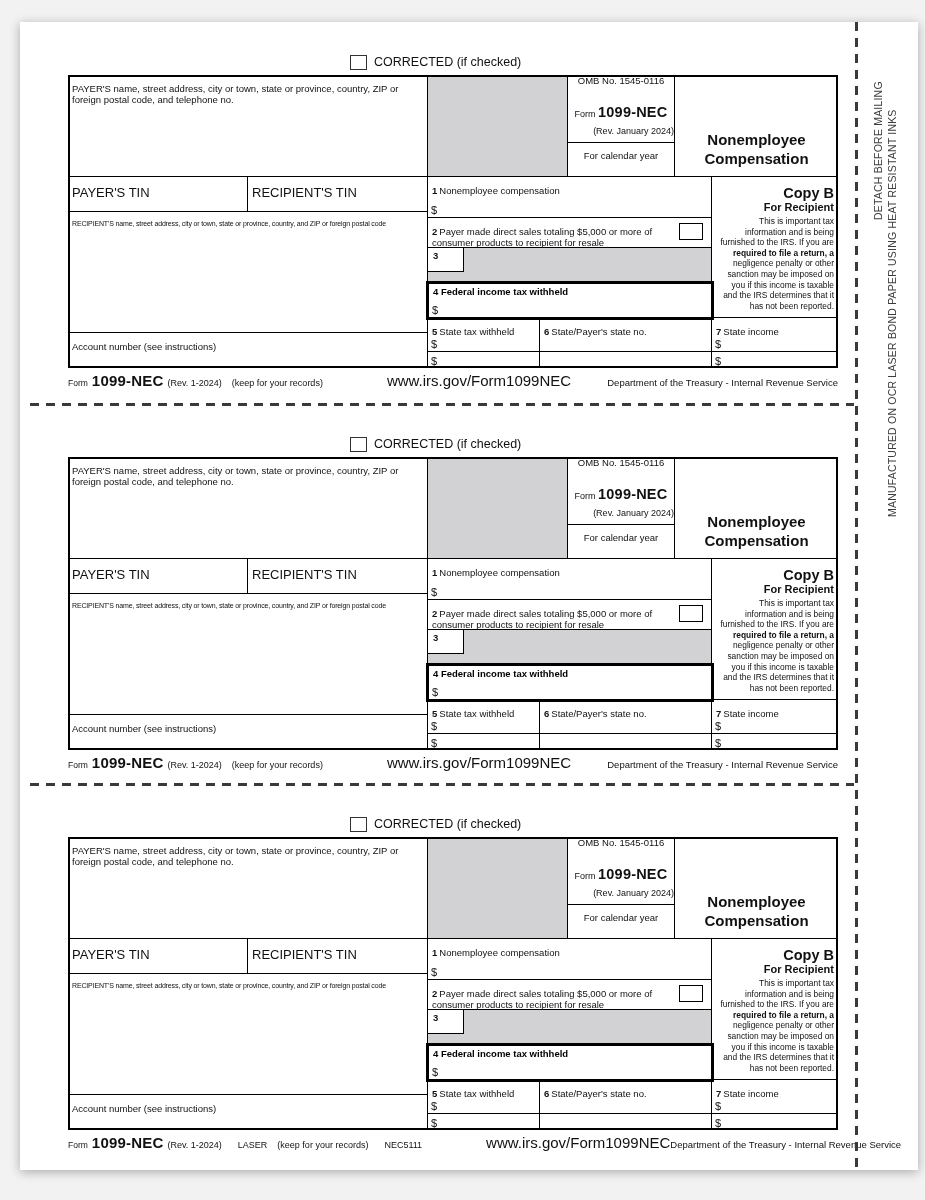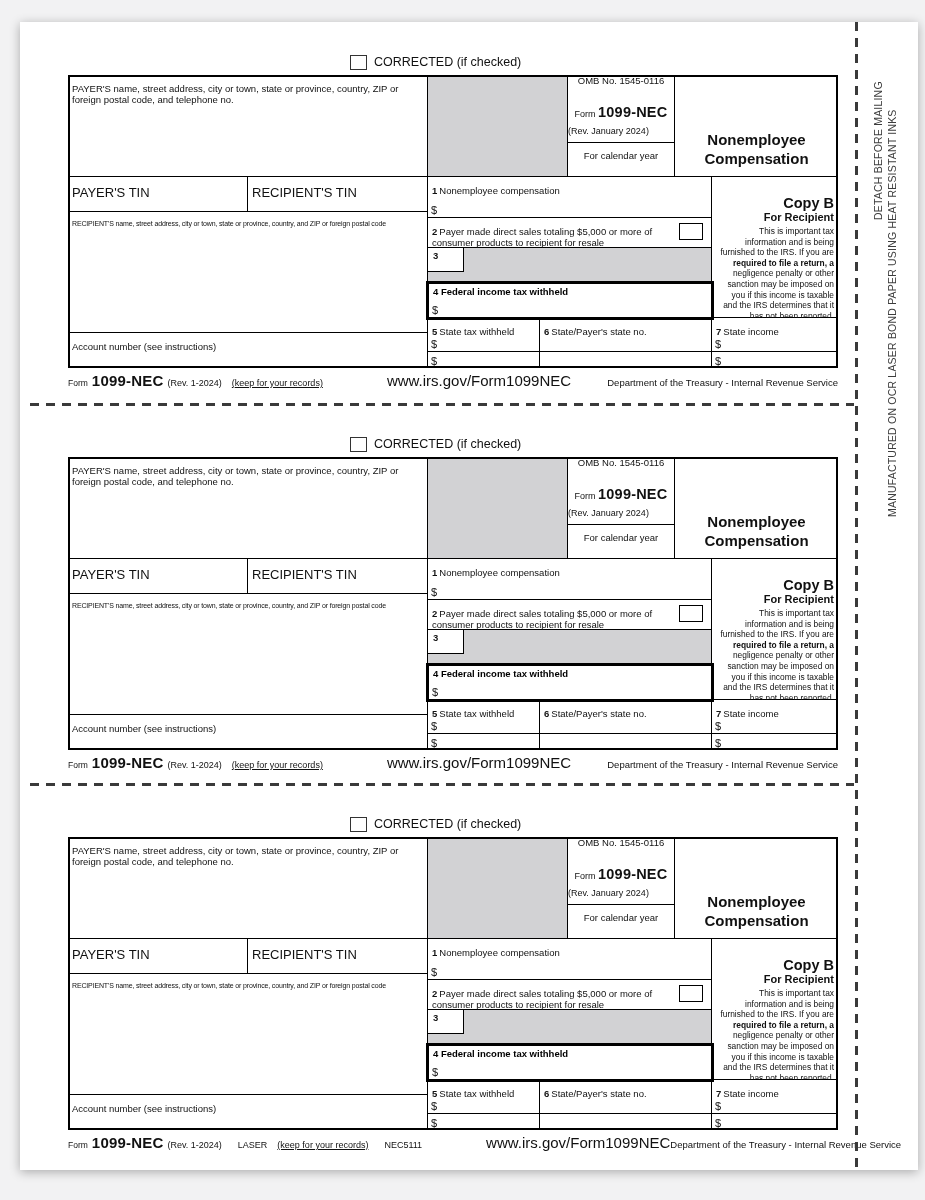--- a/index.html
+++ b/index.html
@@ -28,46 +28,46 @@
   .cell.no-br{border-right:none}.cell.no-bb{border-bottom:none}
   .cell.gray{background:#d2d2d4}
   .lbl{font-size:9.5px;line-height:11px;}
   .bnum{font-weight:bold;margin-right:2px;}
   .dollar{position:absolute;left:3px;bottom:1px;font-size:11px;color:#111;}
   .outline{position:absolute;border:2px solid #000;box-sizing:border-box;pointer-events:none;background:transparent;}
   
   .omb-top{font-size:9.5px;text-align:center;}
   .omb-form{font-size:9px;text-align:center;margin-top:18px;}
   .omb-form b{font-size:14.5px;letter-spacing:.2px;}
-  .omb-rev{font-size:9px;text-align:left;margin-top:6px;}
+  .omb-rev{font-size:9px;text-align:right;margin-top:6px;}
   .omb-cal{position:absolute;left:0;right:0;bottom:0;height:26px;border-top:1px solid #000;
            font-size:9.5px;text-align:center;padding-top:7px;}
   .c-title{display:flex;align-items:flex-end;justify-content:center;text-align:center;
            font-weight:bold;font-size:15px;line-height:18.5px;color:#111;}
   .tin-lbl{font-size:13px;}
   .rname-lbl{font-size:7px;letter-spacing:-.15px;white-space:nowrap;}
-  .copyb-head{font-weight:bold;font-size:14.5px;text-align:right;line-height:15px;margin-top:11px;}
+  .copyb-head{font-weight:bold;font-size:14.5px;text-align:right;line-height:15px;margin-top:1px;}
   .copyb-sub{font-weight:bold;font-size:11px;text-align:right;line-height:13px;}
   .notice{font-size:8.4px;line-height:10.6px;text-align:right;margin-top:2px;color:#111;}
   .cbx2{position:absolute;right:8px;top:5px;width:22px;height:15px;border:1px solid #000;background:#fff;}
   .numbox3{position:absolute;left:0;top:0;width:36px;height:24px;background:#fff;
            border-right:1px solid #000;border-bottom:1px solid #000;box-sizing:border-box;
            font-size:9.5px;font-weight:bold;padding:2px 0 0 5px;}
   .c-box4{position:absolute;box-sizing:border-box;border:3px solid #000;background:#fff;padding:2px 4px;}
   .b4lbl{font-size:9.5px;font-weight:bold;}
   
   .footer{position:absolute;left:48px;top:320px;width:770px;display:flex;align-items:baseline;
           font-size:9px;color:#111;white-space:nowrap;}
   .f-formword{font-size:8.5px;}
   .f-number{font-size:15px;font-weight:bold;margin:0 4px;letter-spacing:.2px;}
   .f-pre{font-size:9px;}
   .f-pre:not(:empty){margin-left:16px;}
   .f-keep{margin-left:46px;}
   .f-url{margin-left:64px;font-size:15px;}
-  .f-pre + .f-keep{margin-left:10px;text-decoration:underline;}
+  .f-pre + .f-keep{margin-left:10px;}
   .f-dept{margin-left:auto;font-size:9.5px;}
 </style>
 </head>
 <body>
 
 <div id="stage">
   <div id="paper">
     <div id="forms">
   <div class="copy">
     <div class="corrected">

